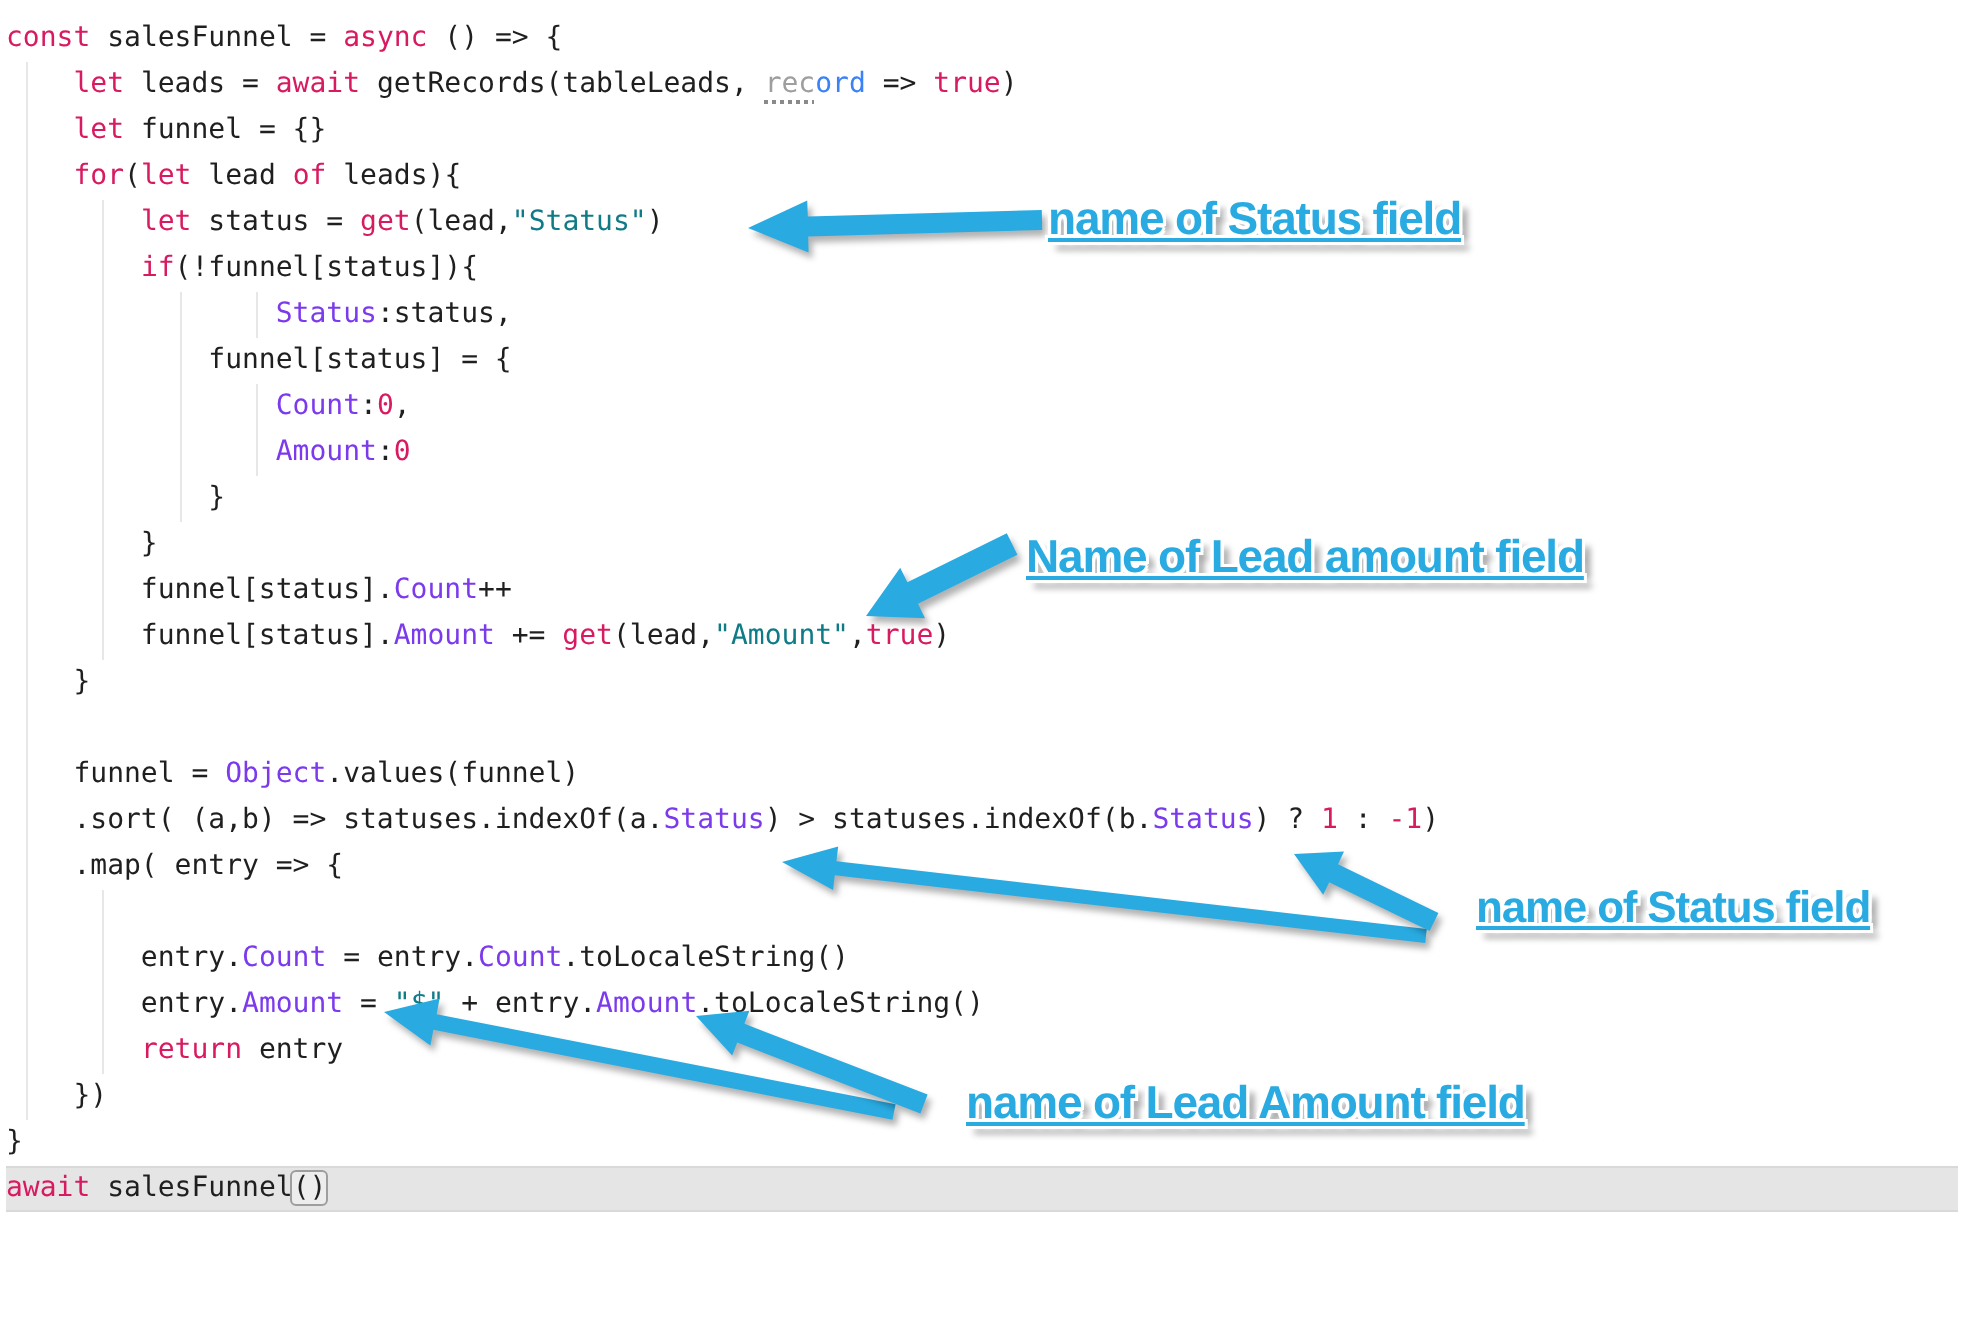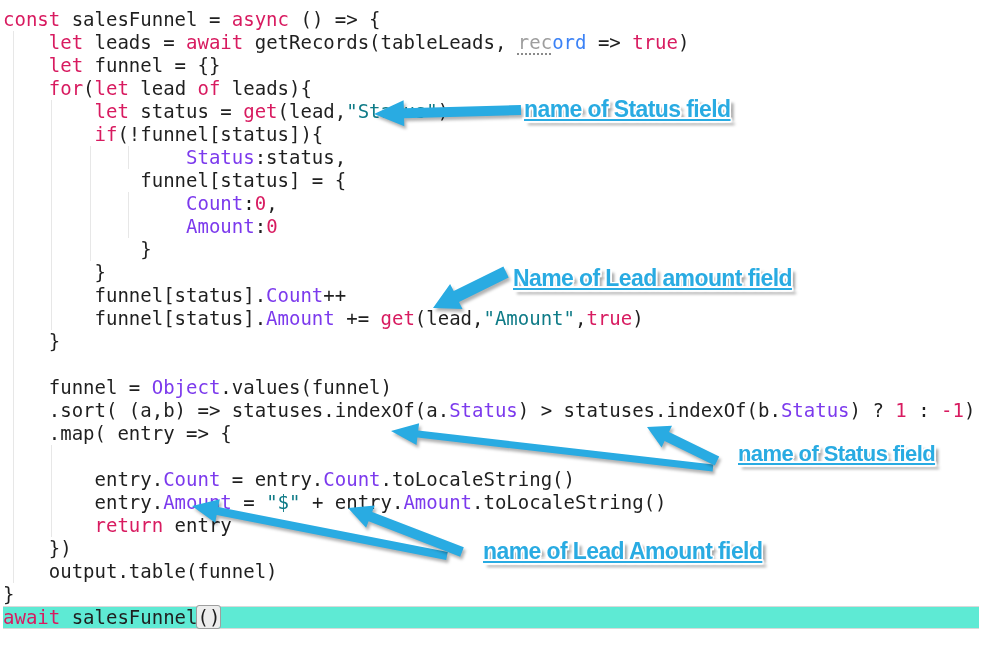--- a/index.html
+++ b/index.html
@@ -5,35 +5,35 @@
   html,body{margin:0;padding:0;}
   body{
     width:987px;height:665px;position:relative;overflow:hidden;
     background:#ffffff;
     font-family:"DejaVu Sans Mono","Liberation Mono",monospace;
   }
   
   #editor{
     position:absolute;left:0;top:0;right:0;bottom:0;
     padding:8px 0 0 3px;
-    font-size:19px;line-height:23px;
+    font-size:14px;line-height:23px;
     color:#1f1f1f;
   }
   .code-line{position:relative;height:23px;white-space:pre;}
   .guide{position:absolute;top:0;bottom:0;width:1px;background:#e7e7e7;}
   .tk-k{color:#d81b60;}
   .tk-p{color:#7c3aed;}
   .tk-s{color:#0f7b87;}
   .tk-n{color:#d81b60;}
   .tk-d{color:#1f1f1f;}
   .tk-g{color:#3b82f6;}
   .tk-gu{color:#9e9e9e;text-decoration:underline dotted #8a8a8a;text-decoration-thickness:1.5px;text-underline-offset:4px;text-align:center;}
   .tk-b{outline:1px solid #9e9e9e;background:#ededed;border-radius:2px;}
   .current-line{
-    background:#5eead4;
+    background:#e5e5e5;
     border-top:1px solid #d9d9d9;border-bottom:1px solid #d9d9d9;
     box-sizing:border-box;width:976px;line-height:21px;
   }
   
   .ann{
     position:absolute;white-space:nowrap;
     font-family:"Liberation Sans",sans-serif;font-weight:bold;
     font-size:23px;line-height:26px;letter-spacing:-0.6px;
     color:#29abe2;
     text-shadow:
@@ -71,21 +71,20 @@
     <div class="code-line"><span class="guide" style="left: 10px;"></span><span class="tk-d">    }</span></div>
     <div class="code-line"><span class="guide" style="left: 10px;"></span></div>
     <div class="code-line"><span class="guide" style="left: 10px;"></span><span class="tk-d">    funnel = </span><span class="tk-p">Object</span><span class="tk-d">.values(funnel)</span></div>
     <div class="code-line"><span class="guide" style="left: 10px;"></span><span class="tk-d">    .sort( (a,b) =&gt; statuses.indexOf(a.</span><span class="tk-p">Status</span><span class="tk-d">) &gt; statuses.indexOf(b.</span><span class="tk-p">Status</span><span class="tk-d">) ? </span><span class="tk-n">1</span><span class="tk-d"> : </span><span class="tk-n">-1</span><span class="tk-d">)</span></div>
     <div class="code-line"><span class="guide" style="left: 10px;"></span><span class="tk-d">    .map( entry =&gt; {</span></div>
     <div class="code-line"><span class="guide" style="left: 10px;"></span><span class="guide" style="left: 48.4px;"></span></div>
     <div class="code-line"><span class="guide" style="left: 10px;"></span><span class="guide" style="left: 48.4px;"></span><span class="tk-d">        entry.</span><span class="tk-p">Count</span><span class="tk-d"> = entry.</span><span class="tk-p">Count</span><span class="tk-d">.toLocaleString()</span></div>
     <div class="code-line"><span class="guide" style="left: 10px;"></span><span class="guide" style="left: 48.4px;"></span><span class="tk-d">        entry.</span><span class="tk-p">Amount</span><span class="tk-d"> = </span><span class="tk-s">"$"</span><span class="tk-d"> + entry.</span><span class="tk-p">Amount</span><span class="tk-d">.toLocaleString()</span></div>
     <div class="code-line"><span class="guide" style="left: 10px;"></span><span class="guide" style="left: 48.4px;"></span><span class="tk-d">        </span><span class="tk-k">return</span><span class="tk-d"> entry</span></div>
     <div class="code-line"><span class="guide" style="left: 10px;"></span><span class="tk-d">    })</span></div>
-    <div class="code-line"><span class="guide" style="left: 10px;"></span><span class="tk-d">    output.table(funnel)</span></div>
     <div class="code-line"><span class="tk-d">}</span></div>
     <div class="code-line current-line"><span class="tk-k">await</span><span class="tk-d"> salesFunnel</span><span class="tk-b">()</span></div>
   </div>
 
 <svg id="arrows" width="987" height="665" viewBox="0 0 987 665">
   <polygon points="520.9,105 403.9,108.2 403.6,100.2 374,114 404.3,126.2 404.1,118.2 521.1,115"></polygon>
   <polygon points="503.4,266.6 453.7,291.1 450.1,283.9 433,308 462.5,309.1 459,301.9 508.7,277.4"></polygon>
   <polygon points="713.4,464.5 418.2,430.6 419.1,423.2 391,431 416.5,445 417.4,437.6 712.6,471.5"></polygon>
   <polygon points="719.2,456.5 669,432.1 672,425.8 647,427 661.6,447.4 664.6,441.1 714.8,465.5"></polygon>
   <polygon points="447.8,552.1 218.3,507.1 219.8,499.2 192,506 215.2,522.8 216.7,514.9 446.2,559.9"></polygon>

